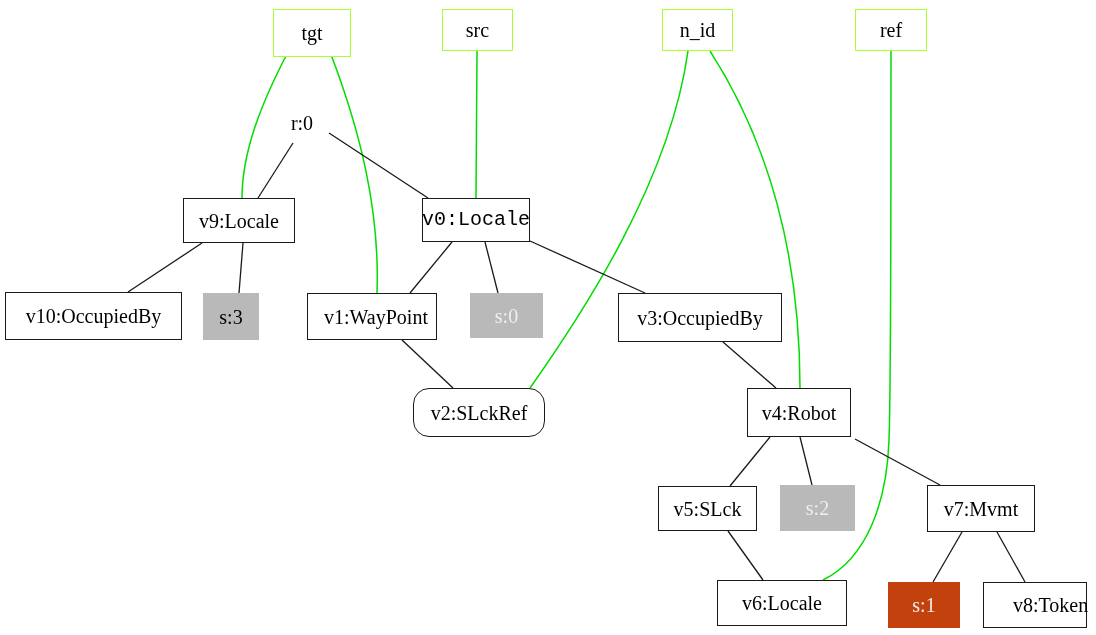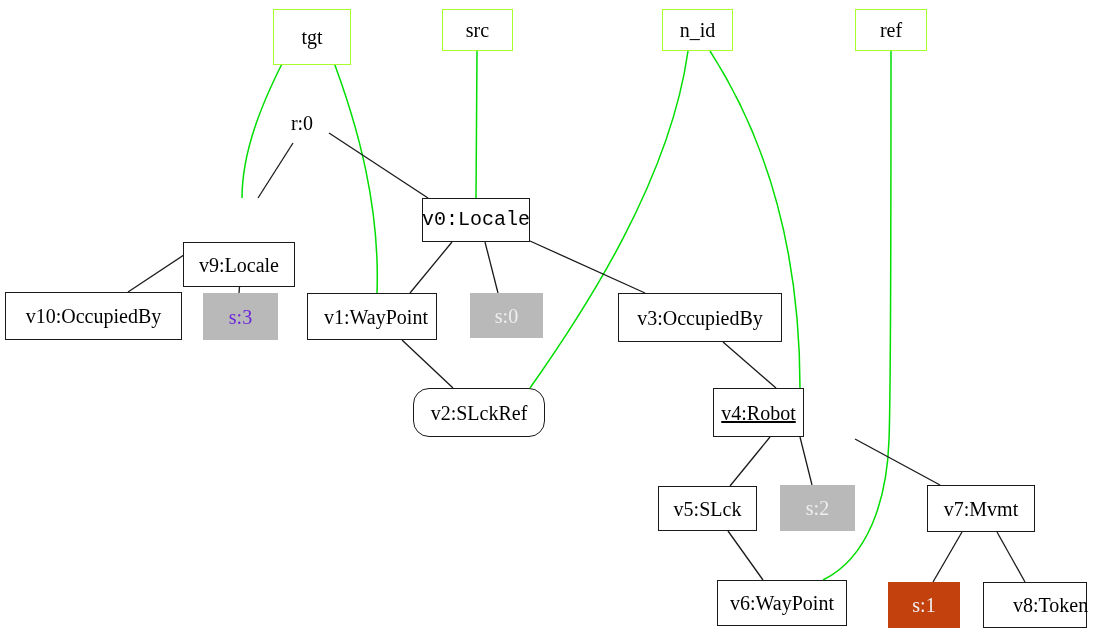--- a/index.html
+++ b/index.html
@@ -59,73 +59,73 @@
       <path d="M402,340 L453,388" class="edge structural" stroke="#1a1a1a"></path>
       <path d="M723,342 L776,388" class="edge structural" stroke="#1a1a1a"></path>
       <path d="M770,437 L730,486" class="edge structural" stroke="#1a1a1a"></path>
       <path d="M800,437 L812,485" class="edge structural" stroke="#1a1a1a"></path>
       <path d="M855,439 L940,485" class="edge structural" stroke="#1a1a1a"></path>
       <path d="M728,531 L763,580" class="edge structural" stroke="#1a1a1a"></path>
       <path d="M962,532 L933,582" class="edge structural" stroke="#1a1a1a"></path>
       <path d="M997,532 L1025,582" class="edge structural" stroke="#1a1a1a"></path>
     </svg>
   <div id="node-layer">
-      <div class="gnode port" style="left: 273px; top: 9px; width: 78px; height: 56px; border-color: rgb(169, 255, 46); background: rgb(255, 255, 255);">
+      <div class="gnode port" style="left: 273px; top: 9px; width: 78px; height: 48px; border-color: rgb(169, 255, 46); background: rgb(255, 255, 255);">
         <span>tgt</span>
       </div>
       <div class="gnode port" style="left: 442px; top: 9px; width: 71px; height: 42px; border-color: rgb(169, 255, 46); background: rgb(255, 255, 255);">
         <span>src</span>
       </div>
       <div class="gnode port" style="left: 662px; top: 9px; width: 71px; height: 42px; border-color: rgb(169, 255, 46); background: rgb(255, 255, 255);">
         <span>n_id</span>
       </div>
       <div class="gnode port" style="left: 855px; top: 9px; width: 72px; height: 42px; border-color: rgb(169, 255, 46); background: rgb(255, 255, 255);">
         <span>ref</span>
       </div>
       <div class="gnode text" style="left: 279px; top: 109px; width: 46px; height: 28px;">
         <span>r:0</span>
       </div>
-      <div class="gnode node" style="left: 183px; top: 198px; width: 112px; height: 45px; border-color: rgb(26, 26, 26); background: rgb(255, 255, 255); margin-top: 44px;">
+      <div class="gnode node" style="left: 183px; top: 198px; width: 112px; height: 45px; border-color: rgb(26, 26, 26); background: rgb(255, 255, 255);">
         <span>v9:Locale</span>
       </div>
       <div class="gnode node" style="left: 422px; top: 198px; width: 108px; height: 44px; border-color: rgb(26, 26, 26); background: rgb(255, 255, 255); font-family: Liberation Mono, monospace;">
         <span>v0:Locale</span>
       </div>
       <div class="gnode node" style="left: 5px; top: 292px; width: 177px; height: 48px; border-color: rgb(26, 26, 26); background: rgb(255, 255, 255);">
         <span>v10:OccupiedBy</span>
       </div>
-      <div class="gnode state" style="left: 203px; top: 293px; width: 75px; height: 47px; background: rgb(185, 185, 185); color: #6d28d9;">
+      <div class="gnode state" style="left: 203px; top: 293px; width: 56px; height: 47px; background: rgb(185, 185, 185); color: #000000;">
         <span>s:3</span>
       </div>
       <div class="gnode node" style="left: 307px; top: 293px; width: 130px; height: 47px; border-color: rgb(26, 26, 26); background: rgb(255, 255, 255); padding-left: 8px;">
         <span>v1:WayPoint</span>
       </div>
       <div class="gnode state" style="left: 470px; top: 293px; width: 73px; height: 45px; background: rgb(185, 185, 185); color: rgb(239, 239, 239);">
         <span>s:0</span>
       </div>
       <div class="gnode node" style="left: 618px; top: 293px; width: 164px; height: 49px; border-color: rgb(26, 26, 26); background: rgb(255, 255, 255);">
         <span>v3:OccupiedBy</span>
       </div>
       <div class="gnode node" style="left: 413px; top: 388px; width: 132px; height: 49px; border-color: rgb(26, 26, 26); background: rgb(255, 255, 255); border-radius: 16px;">
         <span>v2:SLckRef</span>
       </div>
-      <div class="gnode node" style="left: 713px; top: 388px; width: 91px; height: 49px; border-color: rgb(26, 26, 26); background: rgb(255, 255, 255); text-decoration: underline;">
+      <div class="gnode node" style="left: 747px; top: 388px; width: 104px; height: 49px; border-color: rgb(26, 26, 26); background: rgb(255, 255, 255);">
         <span>v4:Robot</span>
       </div>
       <div class="gnode node" style="left: 658px; top: 486px; width: 99px; height: 45px; border-color: rgb(26, 26, 26); background: rgb(255, 255, 255); text-align: right;">
         <span>v5:SLck</span>
       </div>
       <div class="gnode state" style="left: 780px; top: 485px; width: 75px; height: 46px; background: rgb(185, 185, 185); color: rgb(239, 239, 239);">
         <span>s:2</span>
       </div>
       <div class="gnode node" style="left: 927px; top: 485px; width: 108px; height: 47px; border-color: rgb(26, 26, 26); background: rgb(255, 255, 255);">
         <span>v7:Mvmt</span>
       </div>
       <div class="gnode node" style="left: 717px; top: 580px; width: 130px; height: 46px; border-color: rgb(26, 26, 26); background: rgb(255, 255, 255);">
-        <span>v6:WayPoint</span>
+        <span>v6:Locale</span>
       </div>
       <div class="gnode state" style="left: 888px; top: 582px; width: 72px; height: 46px; background: #c2410c; color: rgb(239, 239, 239);">
         <span>s:1</span>
       </div>
       <div class="gnode node" style="left: 983px; top: 582px; width: 104px; height: 46px; border-color: rgb(26, 26, 26); background: rgb(255, 255, 255); padding-left: 31px;">
         <span>v8:Token</span>
       </div>
     </div>
 </div>
 

